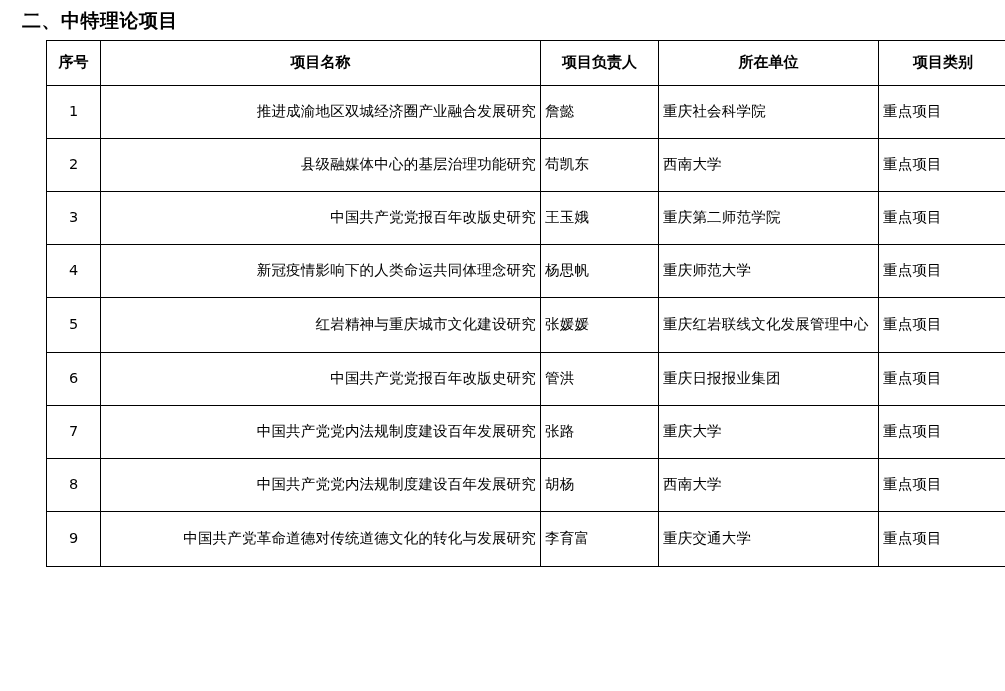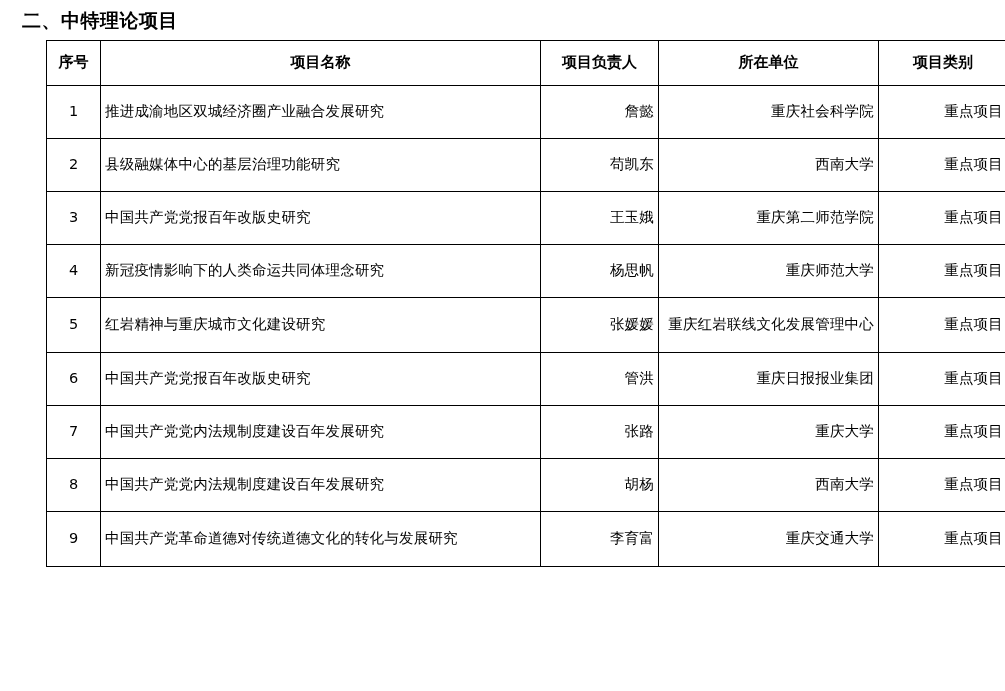--- a/index.html
+++ b/index.html
@@ -56,27 +56,27 @@
   col.c-name { width: 440px; }
   col.c-leader { width: 118px; }
   col.c-unit { width: 220px; }
   col.c-type { width: 129px; }
 
   td.idx {
     text-align: center;
     font-size: 14.5px;
   }
   td.name {
-    text-align: left;
+    text-align: right;
     padding-left: 12px;
     padding-right: 8px;
     letter-spacing: 0.2px;
   }
   td.leader, td.unit, td.type {
-    text-align: right;
+    text-align: left;
     letter-spacing: 0.2px;
   }
   tbody tr { height: 53px; }
   tbody tr.tall { height: 55px; }
 </style>
 </head>
 <body>
 
 <div class="page">
 

